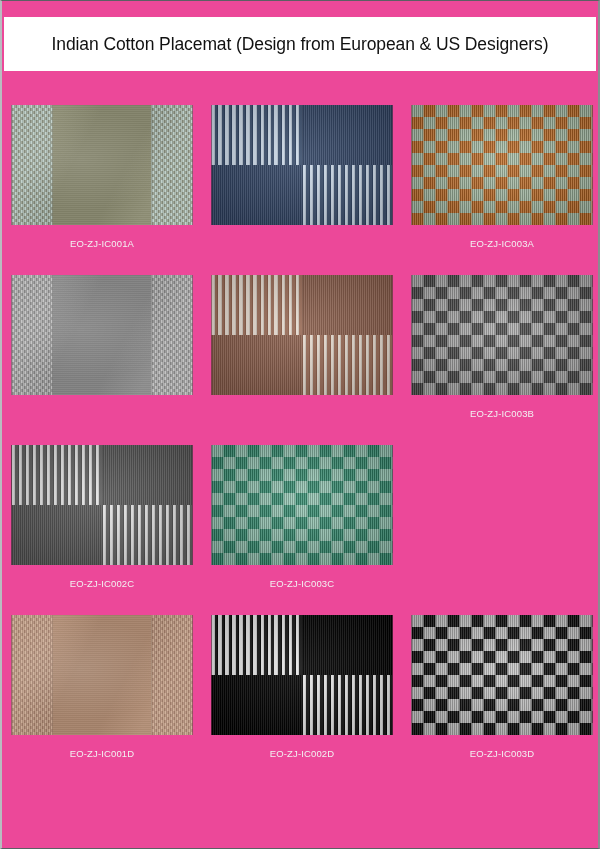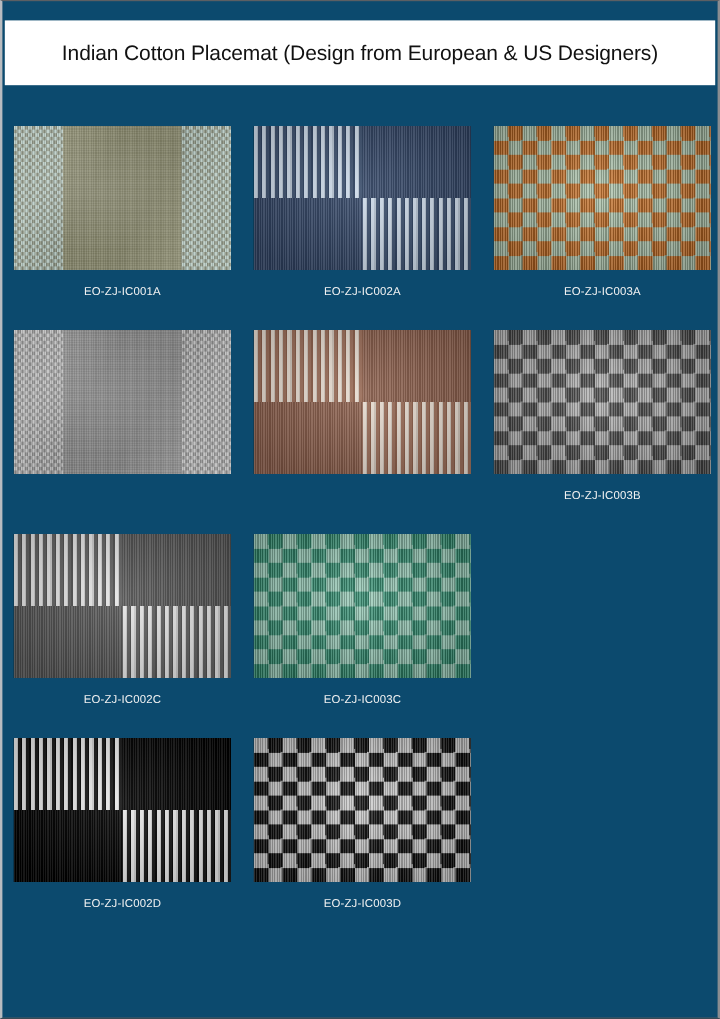--- a/index.html
+++ b/index.html
@@ -11,21 +11,21 @@
     width: 600px;
     height: 849px;
     overflow: hidden;
     font-family: "Liberation Sans", sans-serif;
   }
 
   #page {
     position: relative;
     width: 600px;
     height: 849px;
-    background: #0c4a6e;
+    background: #ec4899;
     box-sizing: border-box;
     border-left: 2px solid #b9bcc0;
     border-right: 2px solid #8a8d91;
     border-top: 1px solid #5c5f63;
     border-bottom: 1px solid #5c5f63;
   }
 
   
   #title-bar {
     position: absolute;
@@ -203,21 +203,20 @@
             <div class="swatch">
               <div class="p-quad">
                 <div class="q tl" style="background-color: rgb(64, 83, 112); background-image: repeating-linear-gradient(90deg, rgb(207, 220, 234) 0px, rgb(207, 220, 234) 2.5px, rgb(182, 195, 209) 2.5px, rgb(182, 195, 209) 3.5px, rgb(64, 83, 112) 3.5px, rgb(64, 83, 112) 6px, rgb(46, 65, 94) 6px, rgb(46, 65, 94) 7px);"></div>
                 <div class="q tr" style="background-color: rgb(58, 75, 104); background-image: repeating-linear-gradient(90deg, rgb(74, 91, 120) 0px, rgb(74, 91, 120) 1px, rgb(44, 61, 90) 1px, rgb(44, 61, 90) 2px);"></div>
                 <div class="q bl" style="background-color: rgb(58, 75, 104); background-image: repeating-linear-gradient(90deg, rgb(74, 91, 120) 0px, rgb(74, 91, 120) 1px, rgb(44, 61, 90) 1px, rgb(44, 61, 90) 2px);"></div>
                 <div class="q br" style="background-color: rgb(64, 83, 112); background-image: repeating-linear-gradient(90deg, rgb(207, 220, 234) 0px, rgb(207, 220, 234) 2.5px, rgb(182, 195, 209) 2.5px, rgb(182, 195, 209) 3.5px, rgb(64, 83, 112) 3.5px, rgb(64, 83, 112) 6px, rgb(46, 65, 94) 6px, rgb(46, 65, 94) 7px);"></div>
                 <div class="vig"></div>
               </div>
             </div>
           </div>
-          <div class="cell-label">EO-ZJ-IC002A</div>
         </div>
         <div class="cell">
           <div class="swatch-wrap">
             <div class="swatch">
               <div class="p-check">
                 <div class="check-grid" style="background-color: rgb(168, 192, 168); background-image: repeating-conic-gradient(rgb(192, 106, 34) 0%, rgb(192, 106, 34) 25%, rgb(168, 192, 168) 0%, rgb(168, 192, 168) 50%); background-size: 24px 24px;"></div>
                 <div class="ribs"></div>
                 <div class="vig"></div>
               </div>
             </div>
@@ -295,20 +294,39 @@
               </div>
             </div>
           </div>
           <div class="cell-label">EO-ZJ-IC003C</div>
         </div>
       </div>
       <div class="grid-row">
         <div class="cell">
           <div class="swatch-wrap">
             <div class="swatch">
+              <div class="p-panel">
+                <div class="side left" style="background-color: rgb(201, 166, 141); background-image: repeating-conic-gradient(rgb(173, 134, 112) 0%, rgb(173, 134, 112) 25%, rgb(201, 166, 141) 0%, rgb(201, 166, 141) 50%); background-size: 6px 6px;">
+                  <div class="ribs-soft"></div>
+                </div>
+                <div class="mid" style="background-color: rgb(181, 141, 114);">
+                  <div class="weave"></div>
+                </div>
+                <div class="side right" style="background-color: rgb(201, 166, 141); background-image: repeating-conic-gradient(rgb(173, 134, 112) 0%, rgb(173, 134, 112) 25%, rgb(201, 166, 141) 0%, rgb(201, 166, 141) 50%); background-size: 6px 6px;">
+                  <div class="ribs-soft"></div>
+                </div>
+                <div class="cloth-shade"></div>
+              </div>
+            </div>
+          </div>
+          <div class="cell-label">EO-ZJ-IC001D</div>
+        </div>
+        <div class="cell">
+          <div class="swatch-wrap">
+            <div class="swatch">
               <div class="p-quad">
                 <div class="q tl" style="background-color: rgb(26, 26, 26); background-image: repeating-linear-gradient(90deg, rgb(233, 233, 233) 0px, rgb(233, 233, 233) 2.5px, rgb(208, 208, 208) 2.5px, rgb(208, 208, 208) 3.5px, rgb(26, 26, 26) 3.5px, rgb(26, 26, 26) 6px, rgb(8, 8, 8) 6px, rgb(8, 8, 8) 7px);"></div>
                 <div class="q tr" style="background-color: rgb(13, 13, 13); background-image: repeating-linear-gradient(90deg, rgb(29, 29, 29) 0px, rgb(29, 29, 29) 1px, rgb(0, 0, 0) 1px, rgb(0, 0, 0) 2px);"></div>
                 <div class="q bl" style="background-color: rgb(13, 13, 13); background-image: repeating-linear-gradient(90deg, rgb(29, 29, 29) 0px, rgb(29, 29, 29) 1px, rgb(0, 0, 0) 1px, rgb(0, 0, 0) 2px);"></div>
                 <div class="q br" style="background-color: rgb(26, 26, 26); background-image: repeating-linear-gradient(90deg, rgb(233, 233, 233) 0px, rgb(233, 233, 233) 2.5px, rgb(208, 208, 208) 2.5px, rgb(208, 208, 208) 3.5px, rgb(26, 26, 26) 3.5px, rgb(26, 26, 26) 6px, rgb(8, 8, 8) 6px, rgb(8, 8, 8) 7px);"></div>
                 <div class="vig"></div>
               </div>
             </div>
           </div>
           <div class="cell-label">EO-ZJ-IC002D</div>

